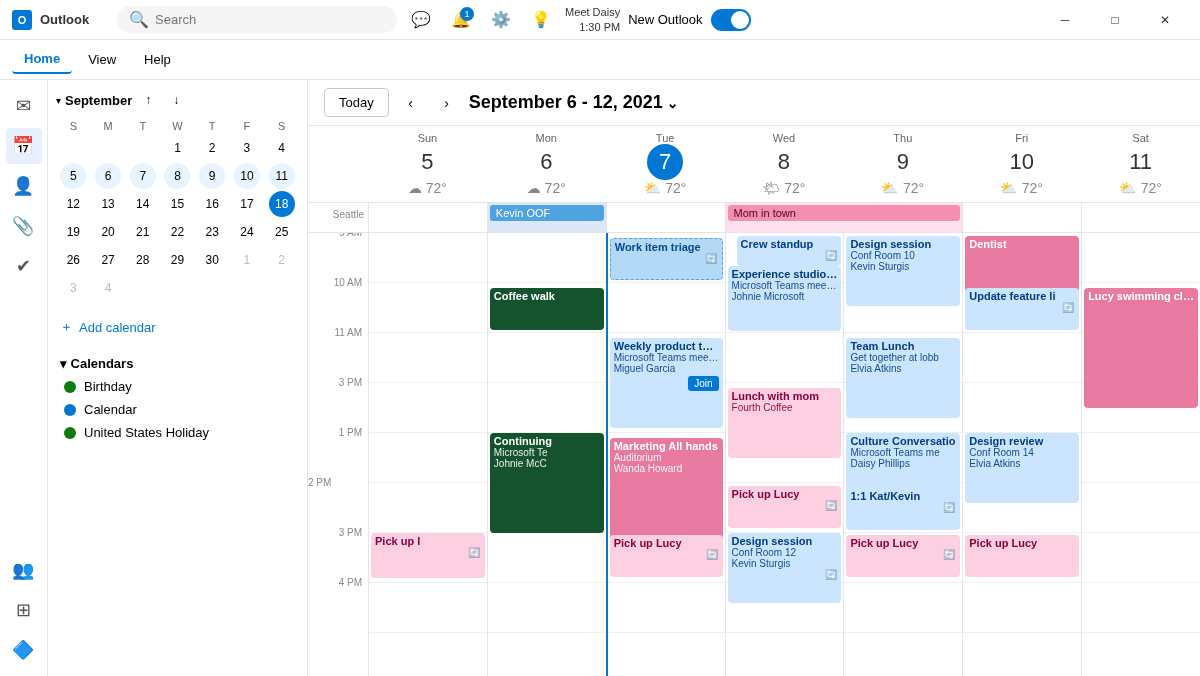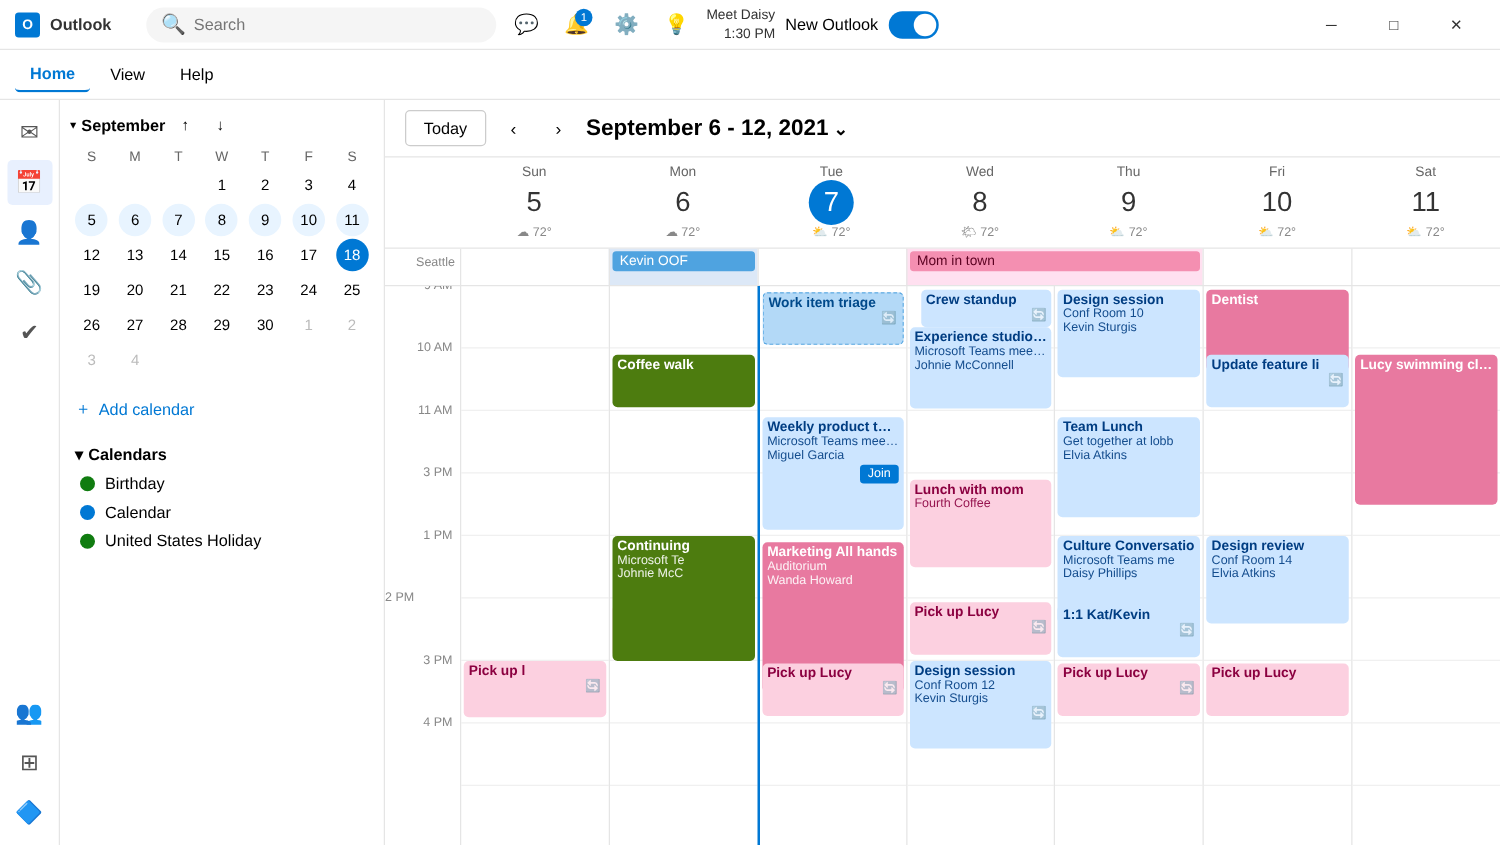--- a/index.html
+++ b/index.html
@@ -98,21 +98,21 @@
     .today-btn { padding: 6px 14px; border: 1px solid #ccc; border-radius: 4px; font-size: 13px; cursor: pointer; background: white; }
     .nav-arrow { width: 28px; height: 28px; display: flex; align-items: center; justify-content: center; cursor: pointer; border-radius: 4px; font-size: 14px; }
     .date-range { font-size: 18px; font-weight: 600; cursor: pointer; display: flex; align-items: center; gap: 4px; }
 
     
     .day-columns-header { display: grid; grid-template-columns: 60px repeat(7, 1fr); border-bottom: 1px solid #e5e5e5; }
     .day-col-header { text-align: center; padding: 6px 4px; font-size: 12px; }
     .day-col-header .day-name { color: #666; font-size: 11px; }
     .day-col-header .day-num { font-size: 22px; font-weight: 300; color: #333; cursor: pointer; display: inline-flex; align-items: center; justify-content: center; width: 36px; height: 36px; border-radius: 50%; }
     .day-col-header .day-num.today-circle { background: #0078d4; color: white; border-radius: 50%; }
-    .day-col-header .weather { font-size: 10px; color: #888; display: flex; align-items: center; justify-content: center; gap: 2px; text-align: right; }
+    .day-col-header .weather { font-size: 14px; color: #888; display: flex; align-items: center; justify-content: center; gap: 2px; text-align: right; }
 
     
     .all-day-row { display: grid; grid-template-columns: 60px repeat(7, 1fr); border-bottom: 1px solid #e5e5e5; min-height: 30px; }
     .all-day-label { font-size: 10px; color: #888; padding: 6px 4px; text-align: right; }
     .all-day-cell { border-left: 1px solid #e5e5e5; padding: 2px; }
 
     
     .time-grid { flex: 1; overflow-y: auto; }
 
     
@@ -124,21 +124,21 @@
       padding: 2px 4px;
       font-size: 11px;
       overflow: hidden;
       cursor: pointer;
       z-index: 10;
     }
     .event-title { font-weight: 600; font-size: 11px; white-space: nowrap; overflow: hidden; text-overflow: ellipsis; }
     .event-detail { font-size: 10px; opacity: 0.9; white-space: nowrap; overflow: hidden; text-overflow: ellipsis; }
     .event-blue { background: #cce5ff; color: #003d82; }
     .event-pink { background: #fcd0e0; color: #8b0040; }
-    .event-blue-solid { background: #4d7c0f; color: white; }
+    .event-blue-solid { background: #14532d; color: white; }
     .event-pink-solid { background: #e879a0; color: white; }
     .event-blue-light { background: #b3d9f7; color: #004a8b; }
 
     .all-day-event { border-radius: 3px; padding: 2px 6px; font-size: 11px; color: white; overflow: hidden; white-space: nowrap; text-overflow: ellipsis; }
 
     .join-btn { background: #0078d4; color: white; border: none; border-radius: 3px; padding: 2px 6px; font-size: 10px; cursor: pointer; float: right; margin-top: 2px; }
     .sync-icon { font-size: 10px; float: right; opacity: 0.6; }
   </style>
 </head>
 <body>
@@ -460,21 +460,21 @@
 
         <div style="border-left:1px solid #e5e5e5; position:relative;">
           <div style="height:50px;border-bottom:1px solid #f0f0f0;">
             <div class="event event-blue" style="position:absolute;left:11px;right:2px;top:3px;height:30px;">
               <div class="event-title">Crew standup</div>
               <span class="sync-icon">🔄</span>
             </div>
             <div class="event event-blue" style="position:absolute;left:2px;right:2px;top:33px;height:65px;">
               <div class="event-title">Experience studio sync</div>
               <div class="event-detail">Microsoft Teams meeting</div>
-              <div class="event-detail">Johnie McConnell</div>
+              <div class="event-detail">Johnie Microsoft</div>
             </div>
           </div>
           <div style="height:50px;border-bottom:1px solid #f0f0f0;"></div>
           <div style="height:50px;border-bottom:1px solid #f0f0f0;"></div>
           <div style="height:50px;border-bottom:1px solid #f0f0f0;">
             <div class="event event-pink" style="position:absolute;left:2px;right:2px;top:155px;height:70px;">
               <div class="event-title">Lunch with mom</div>
               <div class="event-detail">Fourth Coffee</div>
             </div>
           </div>

